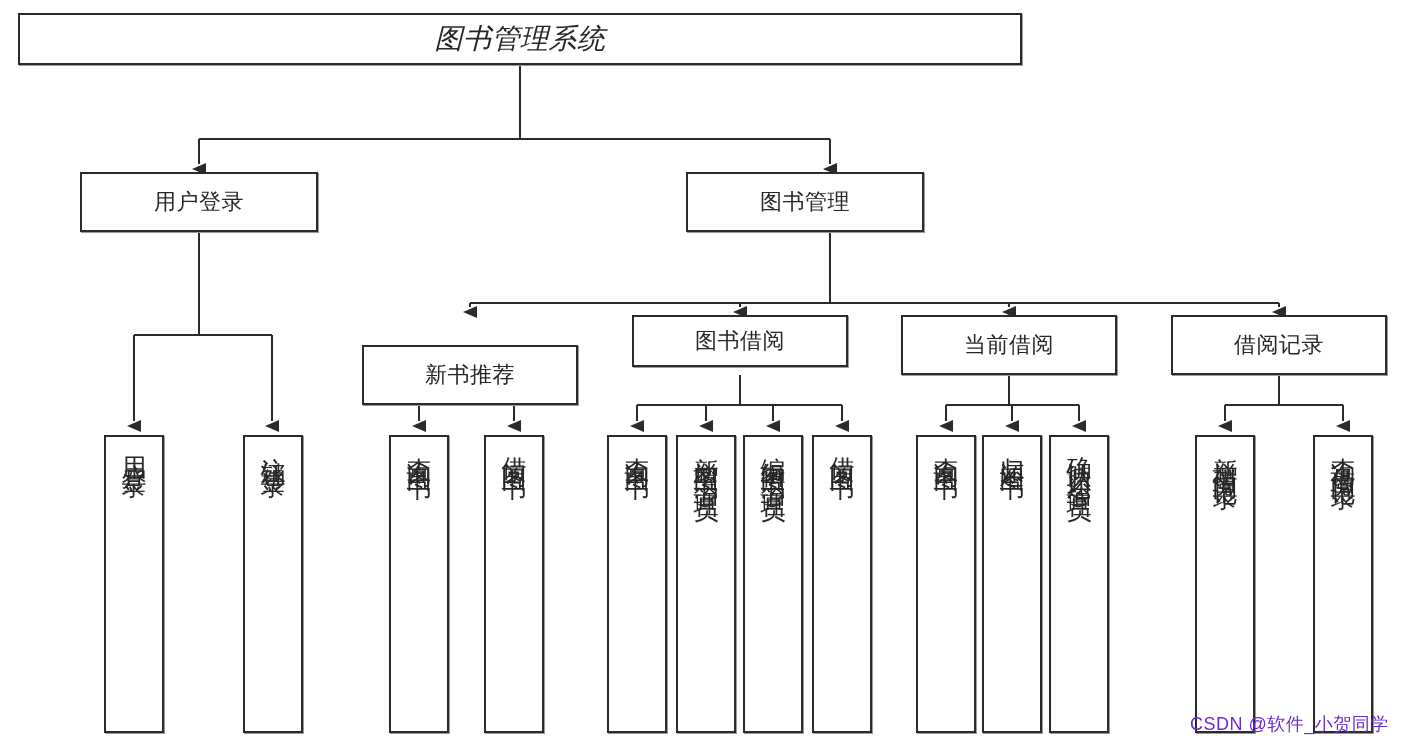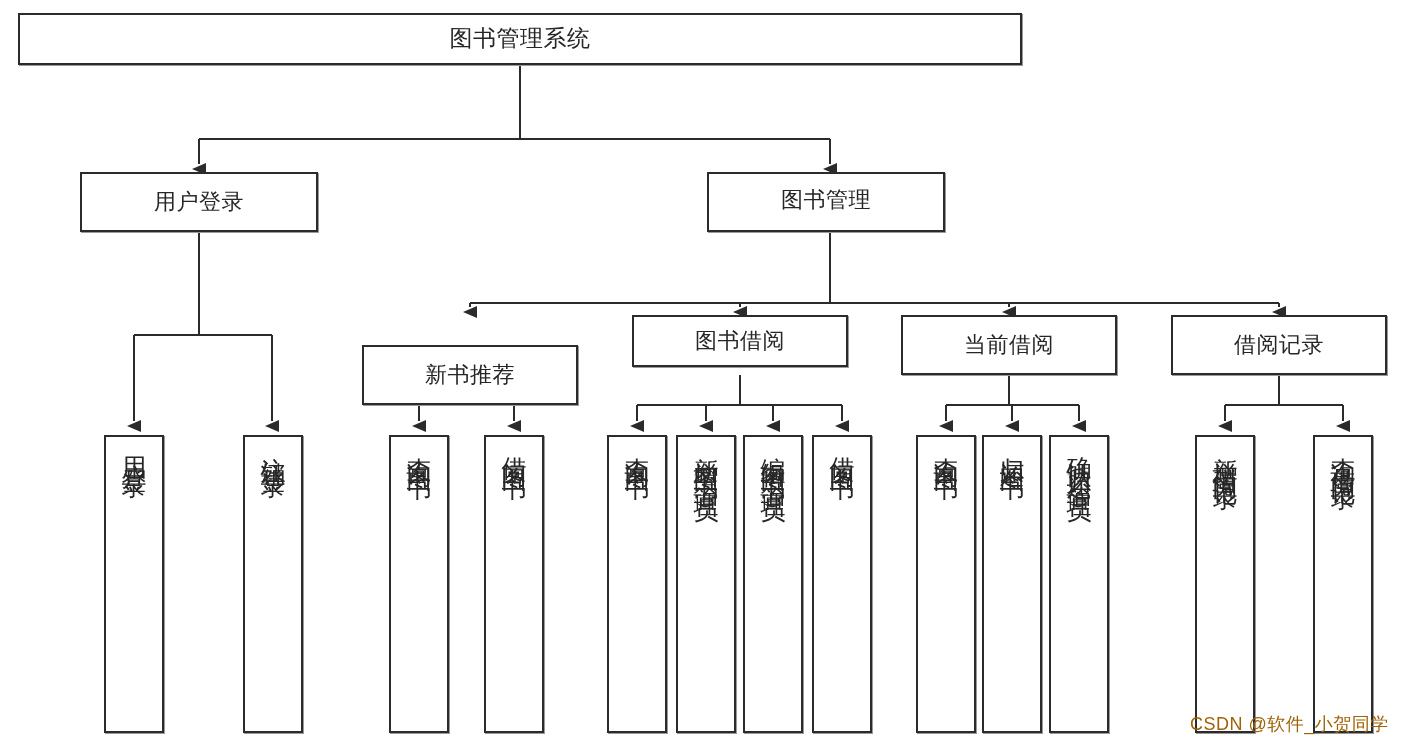--- a/index.html
+++ b/index.html
@@ -38,42 +38,42 @@
     display:block;
     text-align:center;
     line-height:1.18;
     letter-spacing:0.5px;
     white-space:pre;
   }
   
   .node.h .lbl{
     font-size:22px;
   }
-  .node.h.root .lbl{ font-size:23px; }
+  .node.h.root .lbl{ font-size:28px;font-style:italic; }
   
   .node.v{
     align-items:flex-start;
     justify-content:center;
     padding-top:0;
   }
   .node.v .lbl{
     writing-mode:vertical-rl;
     text-orientation:upright;
     font-size:25px;
     line-height:1.0;
     letter-spacing:6px;
     white-space:nowrap;
   }
   
   #watermark{
     position:absolute;
     left:1190px;
     top:712px;
     font-size:18px;
-    color:#a16207;
+    color:#6d28d9;
     letter-spacing:0.5px;
     white-space:nowrap;
     user-select:none;
   }
 </style>
 </head>
 <body>
 
 <div id="canvas">
 
@@ -130,21 +130,21 @@
   </svg>
 
   <div class="node h root" style="left:18px; top:13px; width:1004px; height:52px;">
     <span class="lbl">图书管理系统</span>
   </div>
 
   <div class="node h" style="left:80px; top:172px; width:238px; height:60px;">
     <span class="lbl">用户登录</span>
   </div>
 
-  <div class="node h" style="left:707px; top:172px; width:238px; height:60px;font-family:Liberation Mono, monospace;">
+  <div class="node h" style="left:686px; top:172px; width:238px; height:60px;">
     <span class="lbl">图书管理</span>
   </div>
 
   <div class="node h" style="left:362px; top:315px; width:216px; height:60px;margin-top:30px;">
     <span class="lbl">新书推荐</span>
   </div>
 
   <div class="node h" style="left:632px; top:315px; width:216px; height:52px;">
     <span class="lbl">图书借阅</span>
   </div>

